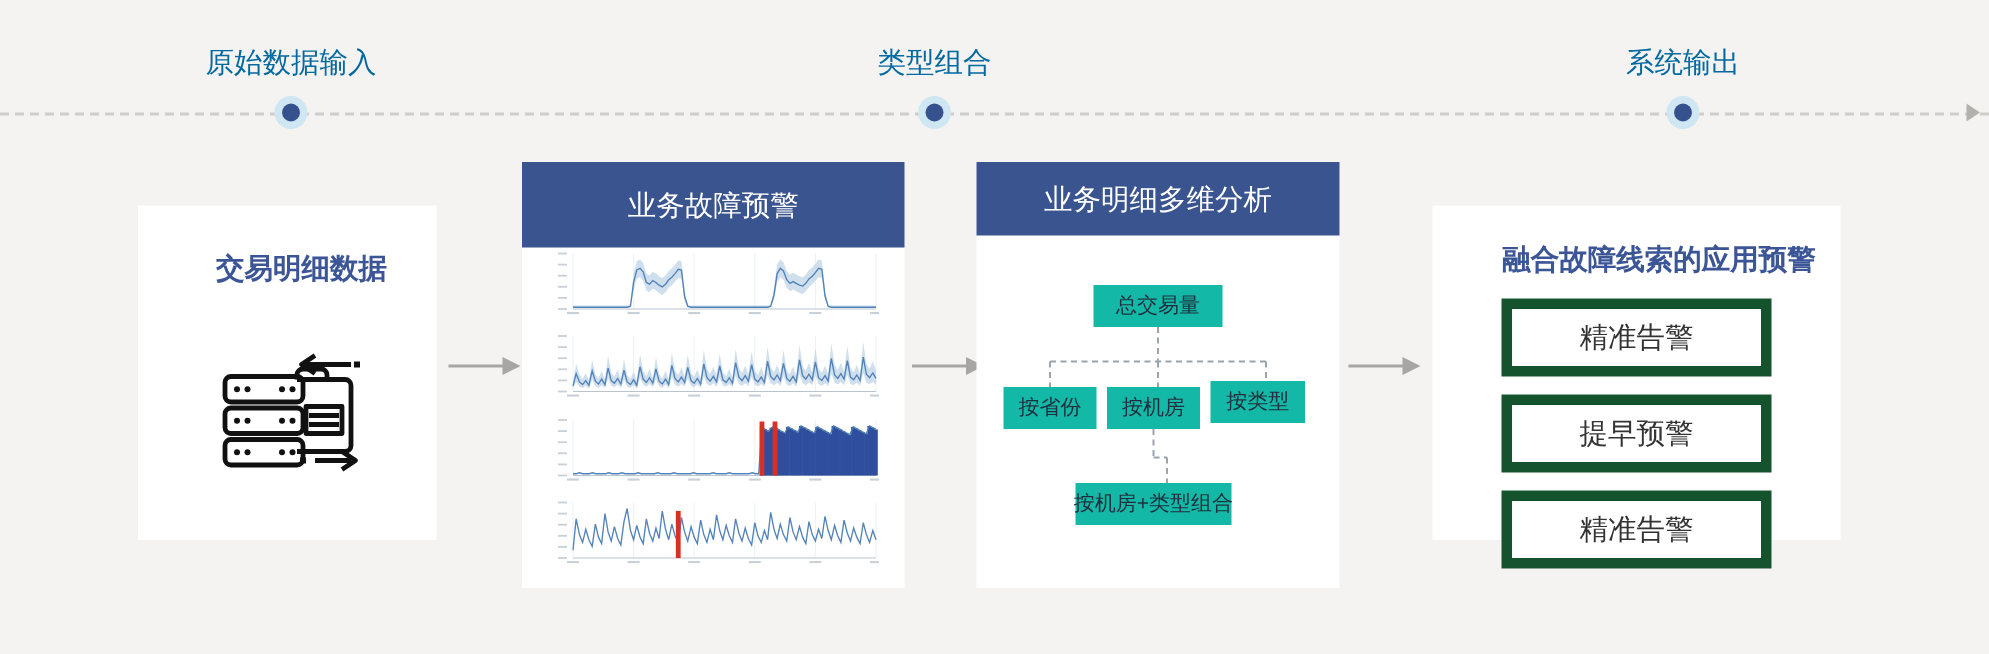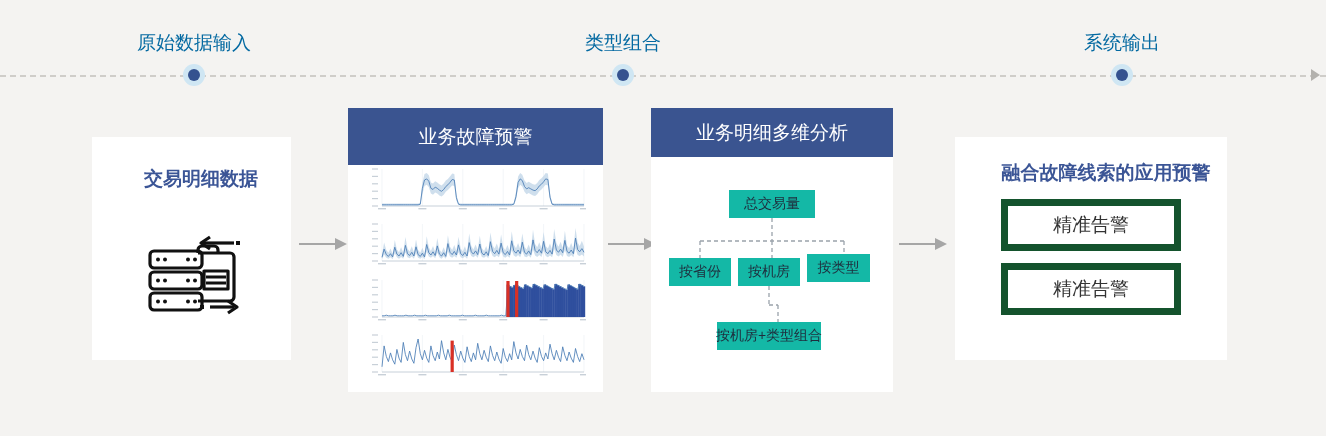--- a/index.html
+++ b/index.html
@@ -333,17 +333,18 @@
 
   <div class="conn" id="conn-3">
     <span class="shaft"></span>
       <span class="head"></span>
   </div>
 
   <div class="card" id="card-output">
     <div class="card-title">融合故障线索的应用预警</div>
     <div class="out-list">
       <div class="out-item">精准告警</div>
+      <div class="out-item">提早预警</div>
       <div class="out-item">精准告警</div>
     </div>
   </div>
 
 </div>
 
 </body></html>

